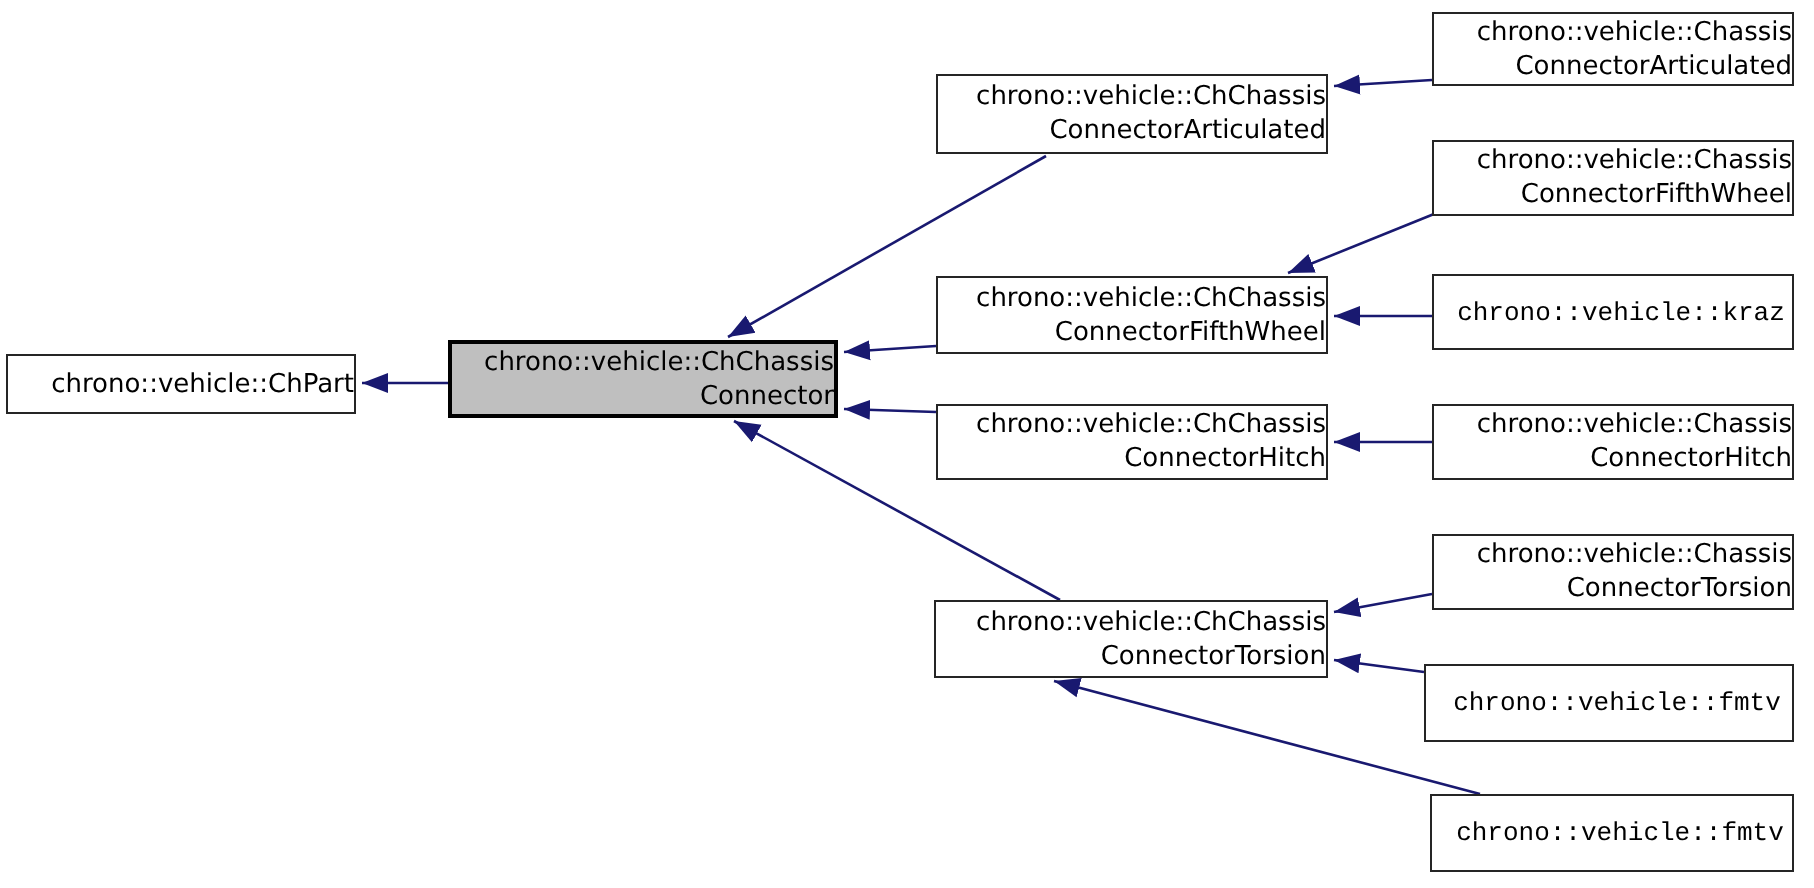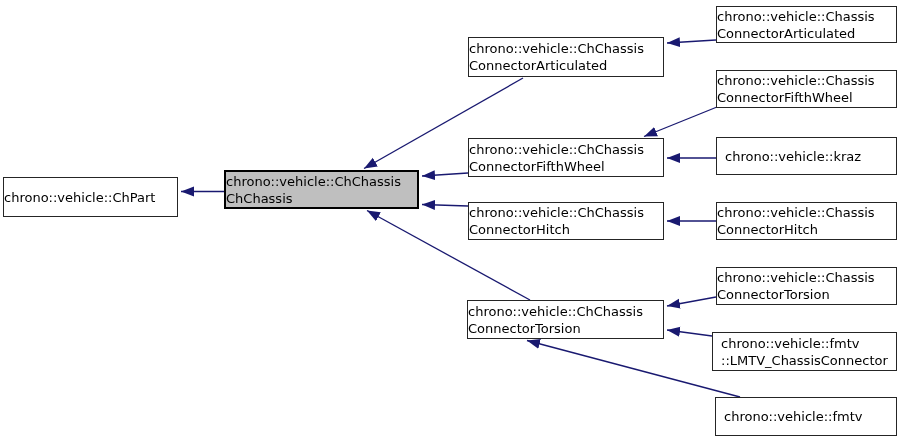--- a/index.html
+++ b/index.html
@@ -26,31 +26,32 @@
     position: absolute;
     box-sizing: border-box;
     background: #ffffff;
     border: 1px solid #252525;
     color: #000000;
     font-size: 13px;
     line-height: 17px;
     display: flex;
     flex-direction: column;
     justify-content: center;
-    text-align: left;
+    text-align: right;
     cursor: pointer;
   }
   .node.highlight {
     background: #bfbfbf;
     border: 2px solid #000000;
     cursor: default;
   }
   .node.left-align {
-    text-align: left;
+    text-align: center;
     padding-left: 8px;
+    font-family: Liberation Mono, monospace;
   }
   .nline {
     white-space: nowrap;
   }
 </style>
 </head>
 <body>
 
 <div class="canvas">
   <svg id="edge-layer" xmlns="http://www.w3.org/2000/svg" viewBox="0 0 907 444">
@@ -66,26 +67,26 @@
       <line x1="530" y1="300" x2="367" y2="210.5" stroke="#191970" stroke-width="1.3" marker-end="url(#arrowhead)"></line>
       <line x1="716" y1="40" x2="667" y2="43" stroke="#191970" stroke-width="1.3" marker-end="url(#arrowhead)"></line>
       <line x1="717" y1="107" x2="644" y2="136.5" stroke="#191970" stroke-width="1.3" marker-end="url(#arrowhead)"></line>
       <line x1="716" y1="158" x2="667" y2="158" stroke="#191970" stroke-width="1.3" marker-end="url(#arrowhead)"></line>
       <line x1="716" y1="221" x2="667" y2="221" stroke="#191970" stroke-width="1.3" marker-end="url(#arrowhead)"></line>
       <line x1="716" y1="297" x2="667" y2="306" stroke="#191970" stroke-width="1.3" marker-end="url(#arrowhead)"></line>
       <line x1="712" y1="336" x2="667" y2="330" stroke="#191970" stroke-width="1.3" marker-end="url(#arrowhead)"></line>
       <line x1="740" y1="397" x2="527" y2="340.5" stroke="#191970" stroke-width="1.3" marker-end="url(#arrowhead)"></line>
     </svg>
   <div id="node-layer">
-      <div class="node" style="left: 3px; top: 177px; width: 175px; height: 40px;">
+      <div class="node" style="left: 3px; top: 177px; width: 175px; height: 30px;">
         <div class="nline">chrono::vehicle::ChPart</div>
       </div>
       <div class="node highlight" style="left: 224px; top: 170px; width: 195px; height: 39px;">
         <div class="nline">chrono::vehicle::ChChassis</div>
-        <div class="nline">ChChassis</div>
+        <div class="nline">Connector</div>
       </div>
       <div class="node" style="left: 468px; top: 37px; width: 196px; height: 40px;">
         <div class="nline">chrono::vehicle::ChChassis</div>
         <div class="nline">ConnectorArticulated</div>
       </div>
       <div class="node" style="left: 468px; top: 138px; width: 196px; height: 39px;">
         <div class="nline">chrono::vehicle::ChChassis</div>
         <div class="nline">ConnectorFifthWheel</div>
       </div>
       <div class="node" style="left: 468px; top: 202px; width: 196px; height: 38px;">
@@ -110,19 +111,18 @@
       <div class="node" style="left: 716px; top: 202px; width: 181px; height: 38px;">
         <div class="nline">chrono::vehicle::Chassis</div>
         <div class="nline">ConnectorHitch</div>
       </div>
       <div class="node" style="left: 716px; top: 267px; width: 181px; height: 38px;">
         <div class="nline">chrono::vehicle::Chassis</div>
         <div class="nline">ConnectorTorsion</div>
       </div>
       <div class="node left-align" style="left: 712px; top: 332px; width: 185px; height: 39px;">
         <div class="nline">chrono::vehicle::fmtv</div>
-        <div class="nline">::LMTV_ChassisConnector</div>
       </div>
       <div class="node left-align" style="left: 715px; top: 397px; width: 182px; height: 39px;">
         <div class="nline">chrono::vehicle::fmtv</div>
       </div>
     </div>
 </div>
 
 </body></html>

